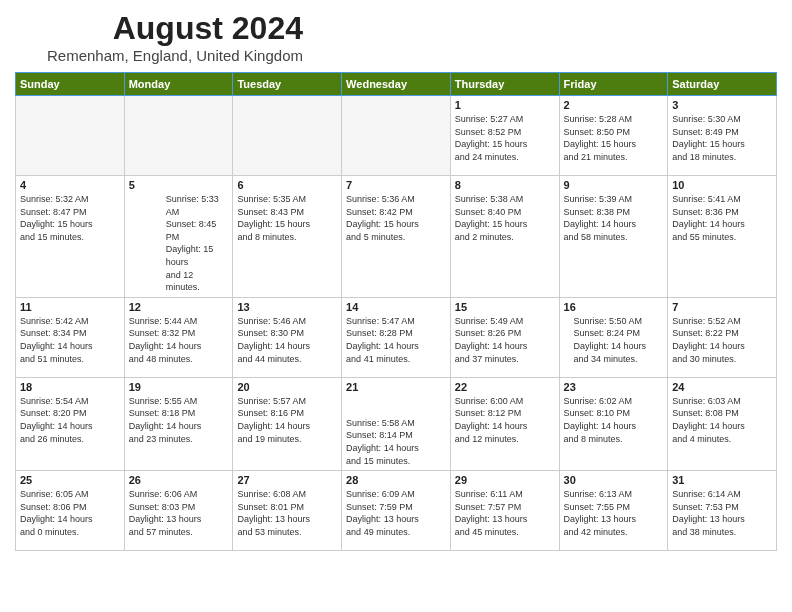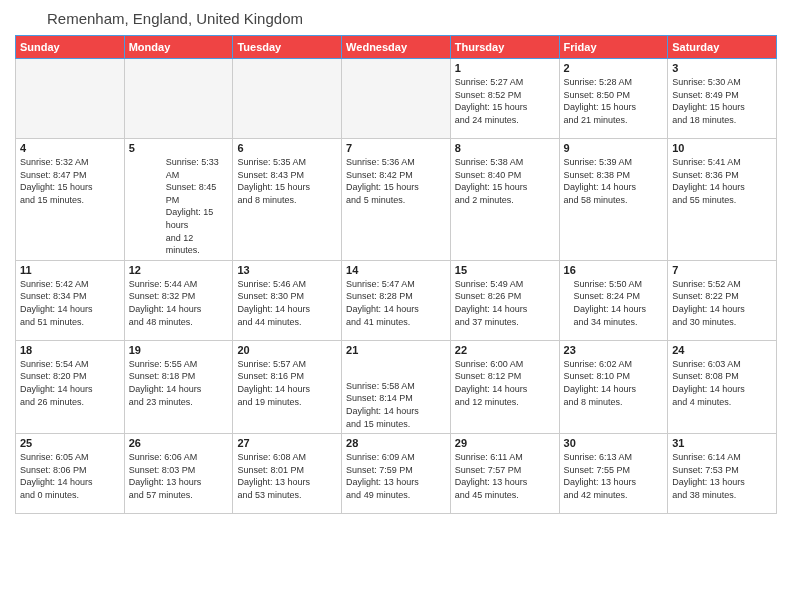--- a/index.html
+++ b/index.html
@@ -37,21 +37,21 @@
       font-size: 15px;
       color: #444;
       margin-left: 32px;
     }
     table {
       width: 100%;
       border-collapse: collapse;
       table-layout: fixed;
     }
     th {
-      background-color: #ef4444;
+      background-color: #4d7c0f;
       color: #fff;
       font-size: 11px;
       font-weight: bold;
       padding: 5px 4px;
       text-align: left;
       border: 1px solid #4a9ae1;
     }
     td {
       border: 1px solid #ccc;
       vertical-align: top;
@@ -75,20 +75,21 @@
       line-height: 1.4;
       color: #333;
     }
   </style>
 </head>
 <body>
 
 <div class="page">
   <div class="header">
     <div class="title-block">
+      <div class="month-year">August 2024</div>
       <div class="location">Remenham, England, United Kingdom</div>
     </div>
   </div>
 
   <table>
     <thead>
       <tr>
       <th>Sunday</th>
           <th>Monday</th>
           <th>Tuesday</th>

